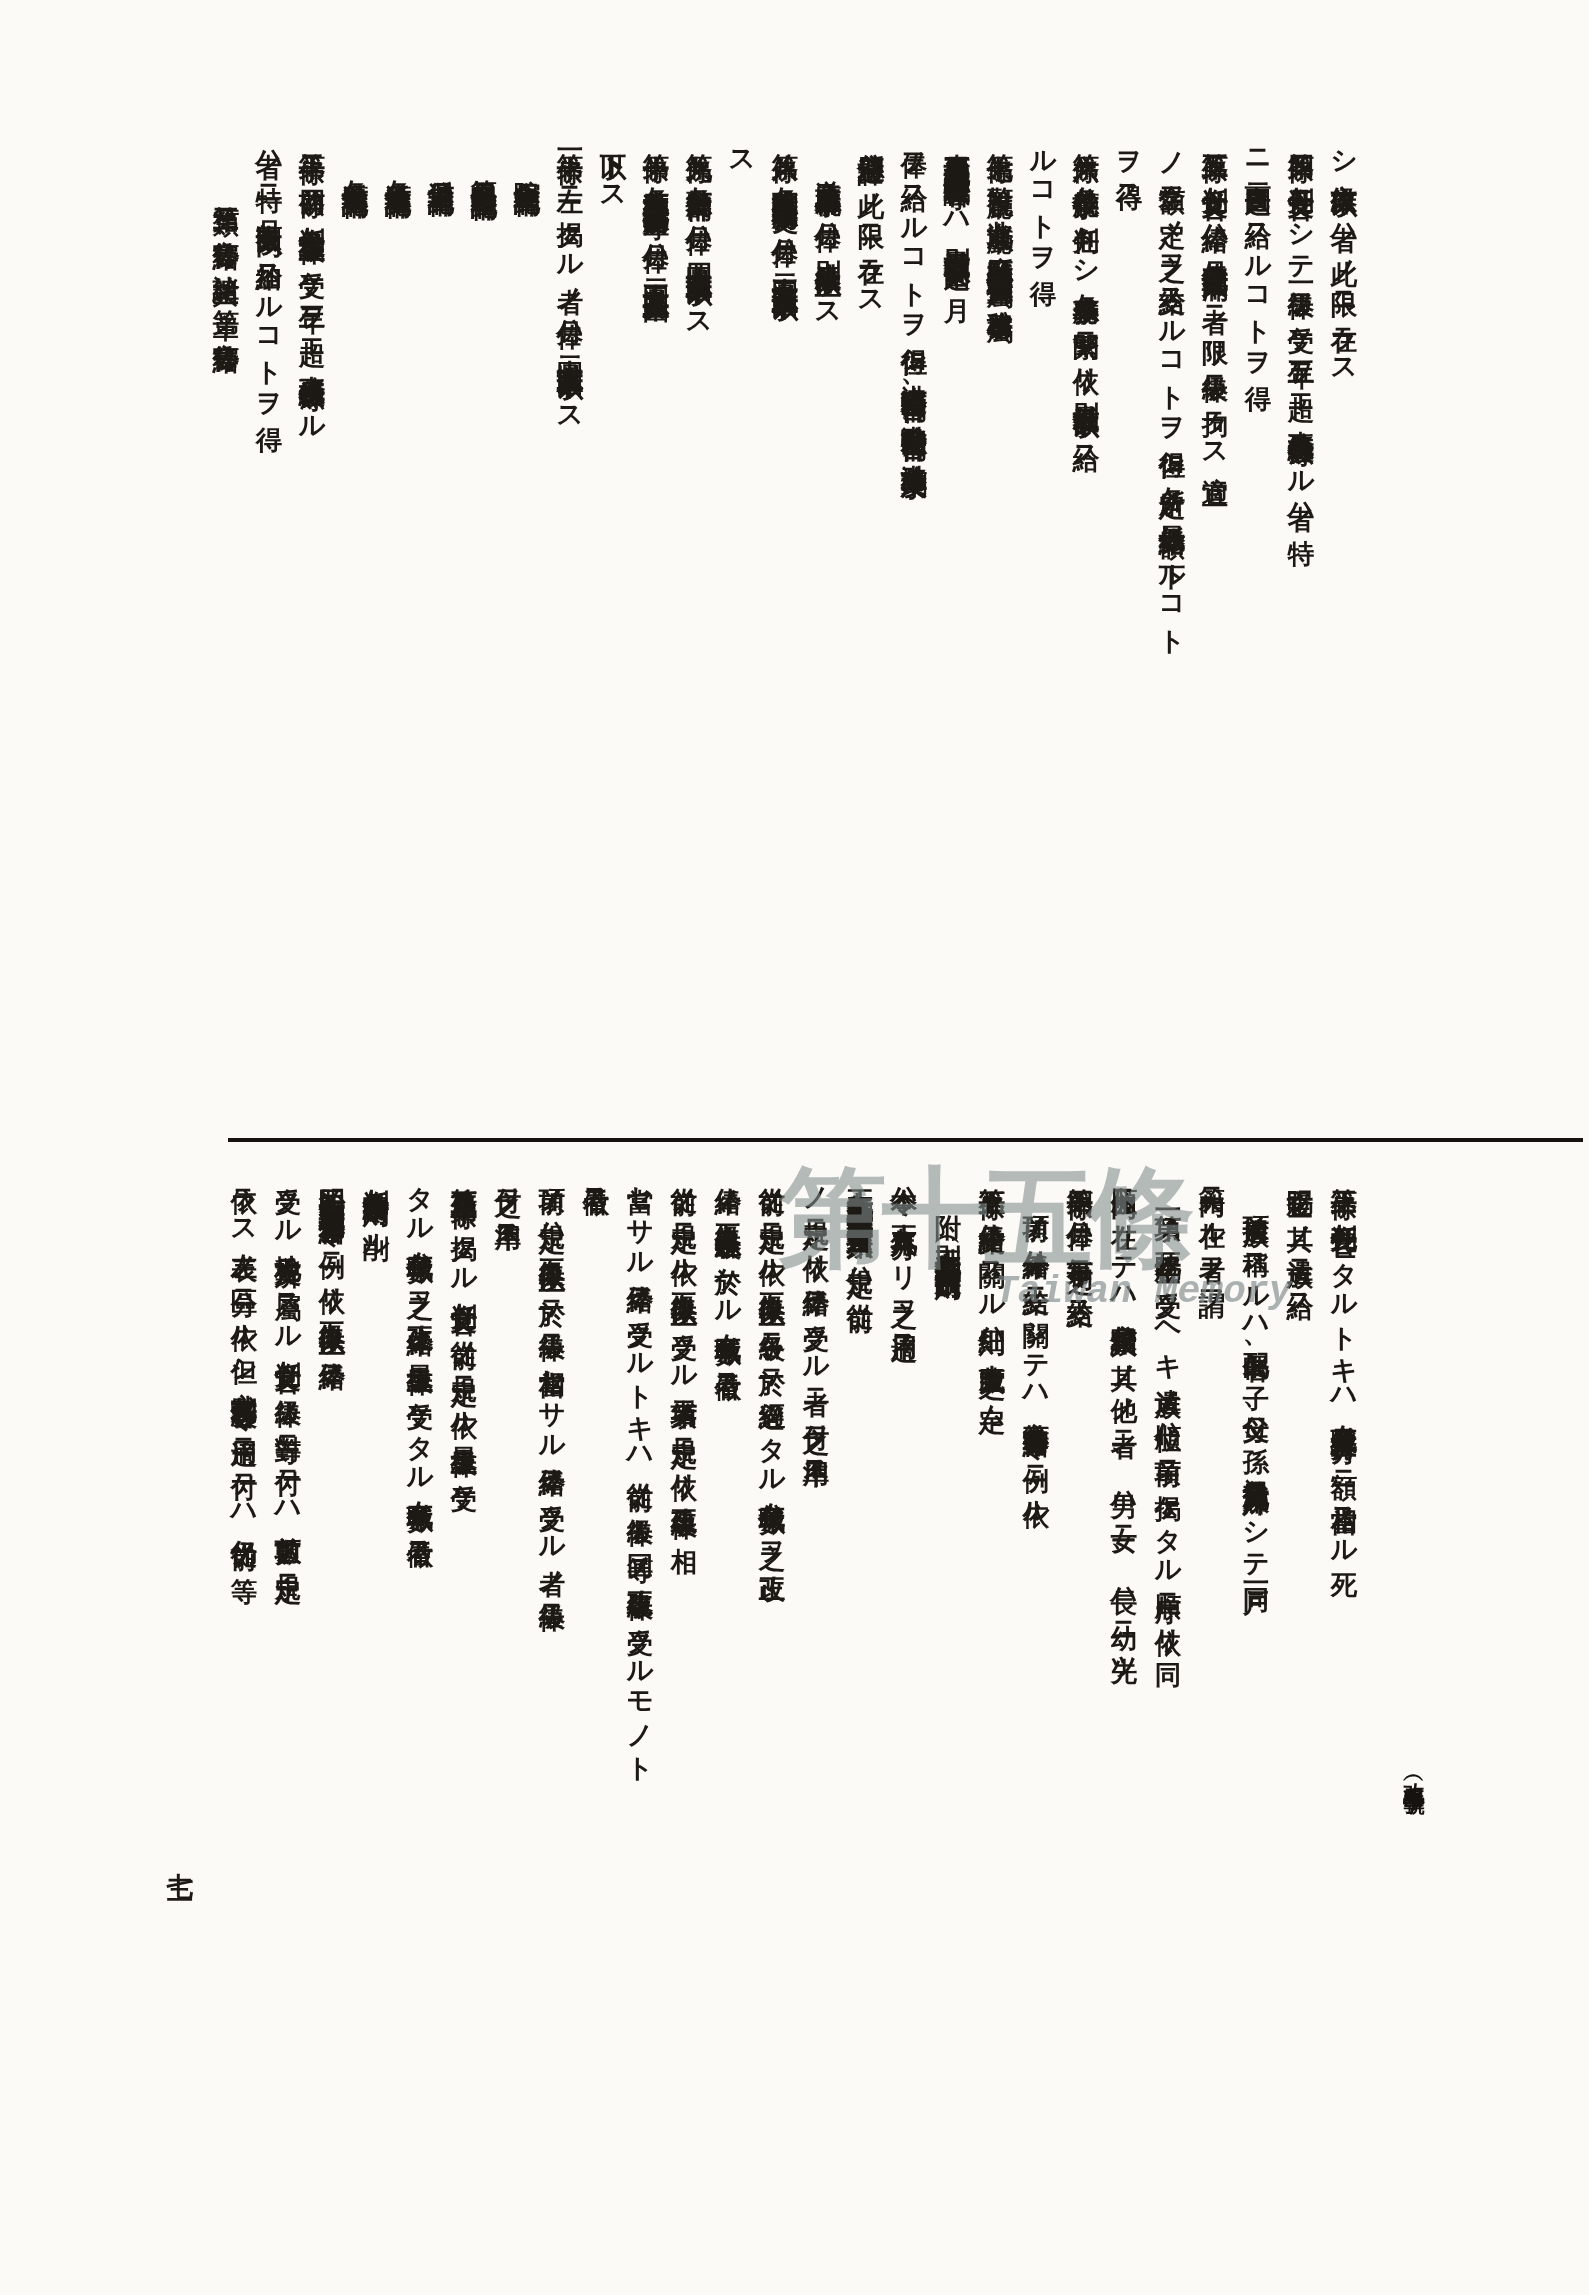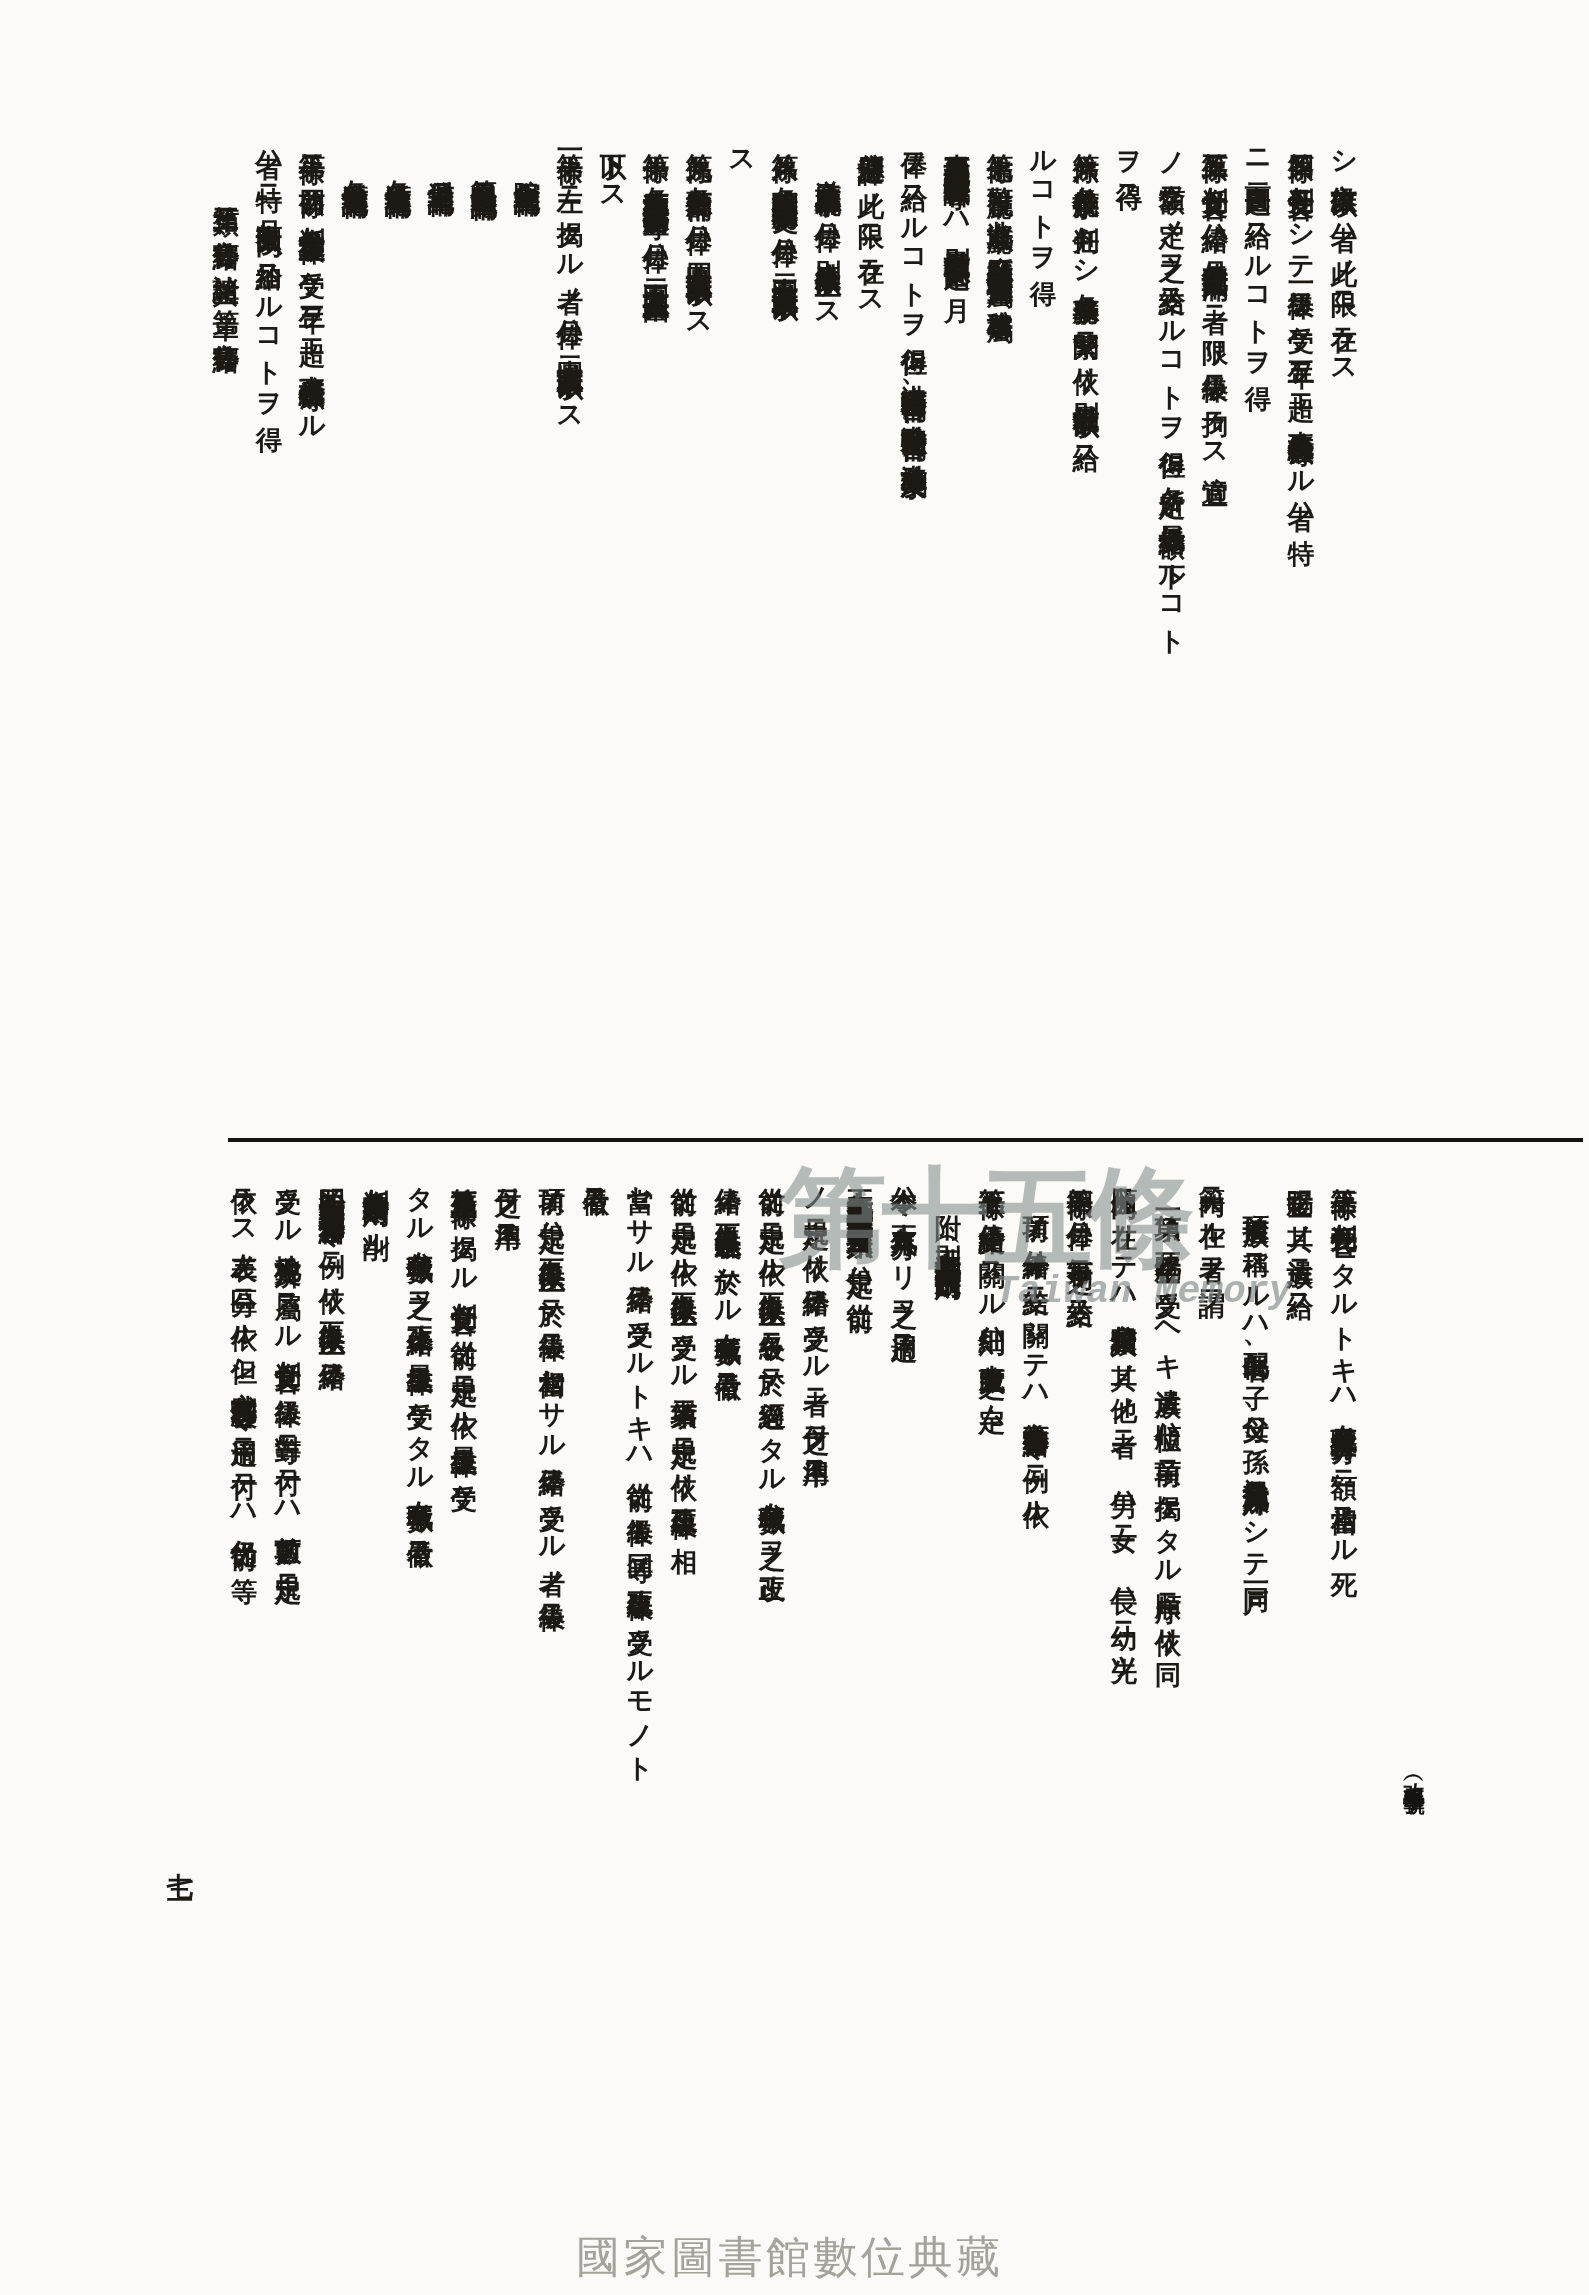--- a/index.html
+++ b/index.html
@@ -216,16 +216,15 @@
       <p>依ラス左表ノ區分ニ依ル但シ文武判任官等級令ノ適用ニ付テハ仍從前ノ等</p>
     </div>
 
   <div class="wm-cjk">第十五條</div>
   <div class="wm-en">Taiwan Memory</div>
 
   <div class="margin-note">改（臺學二號）</div>
 
   <div class="page-number">七三</div>
 
-  <div class="footer-caption">國家圖書館數位典藏</div>
 
 </div>
 
 
 </body></html>

